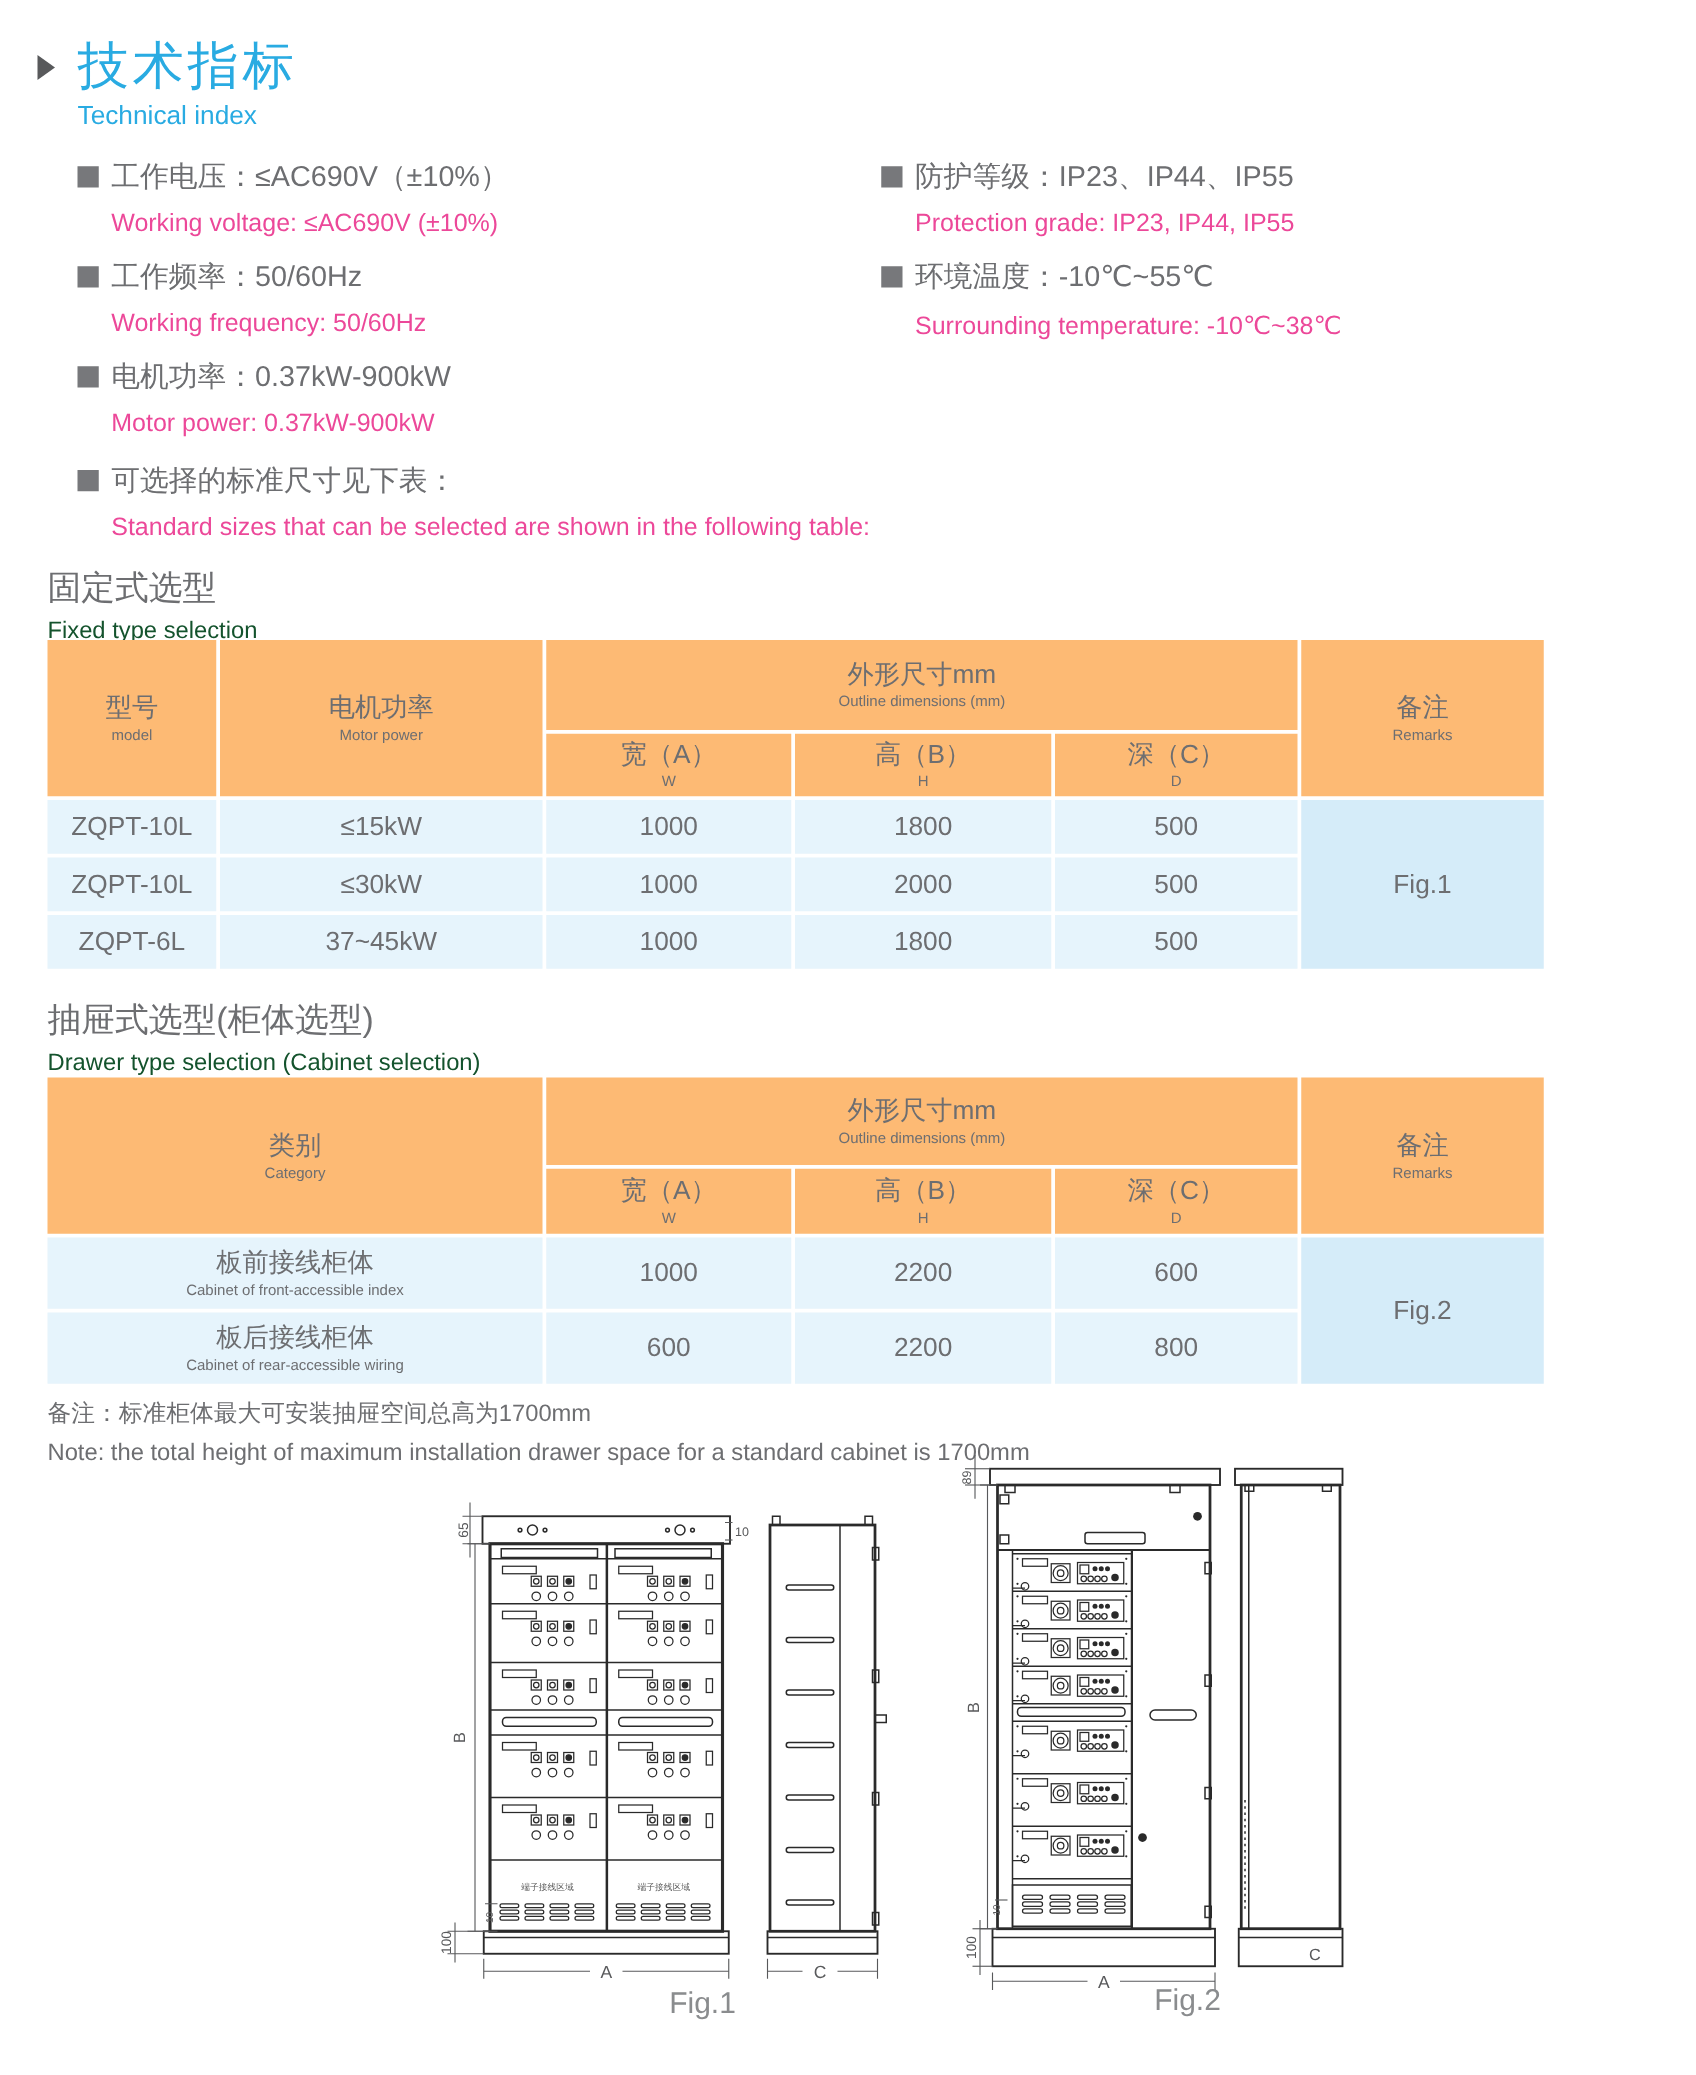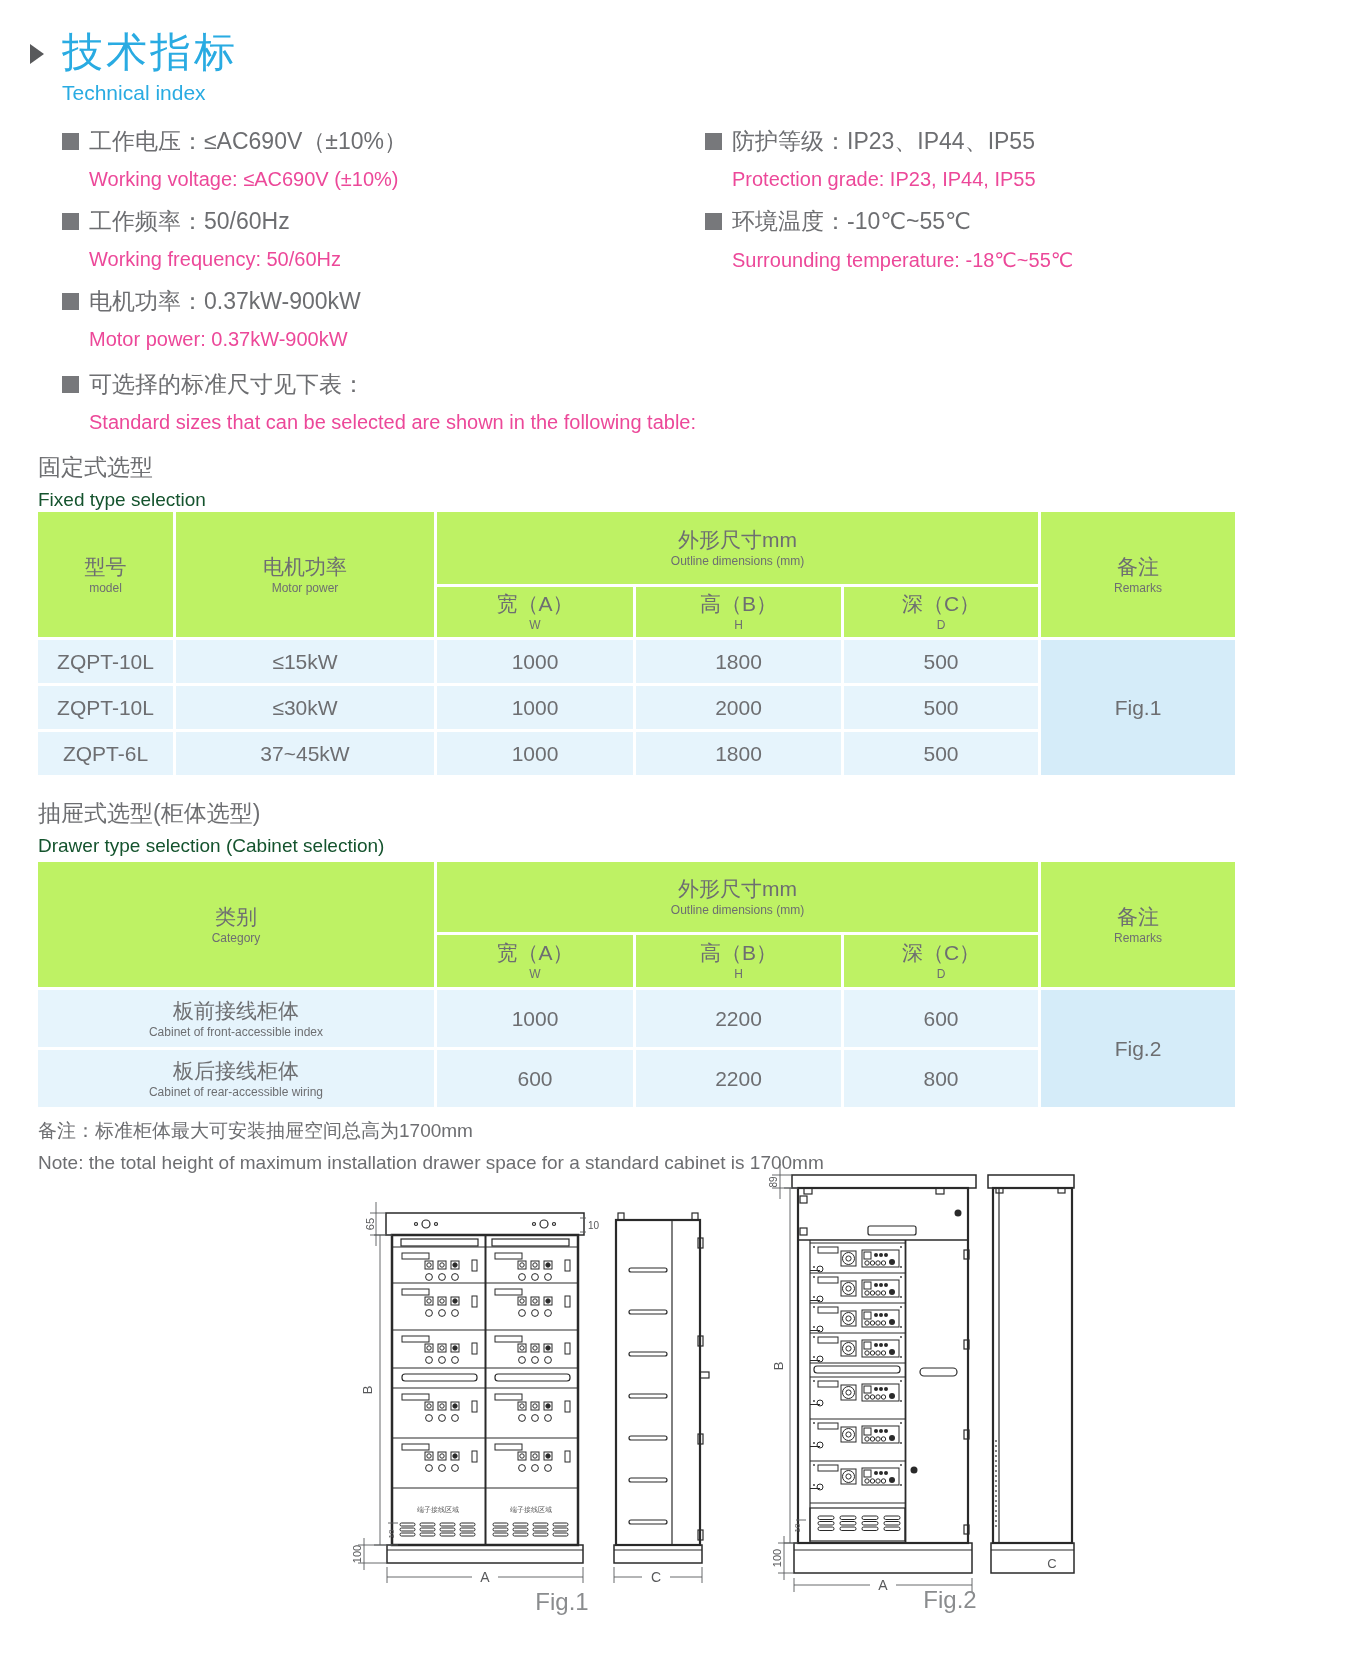--- a/index.html
+++ b/index.html
@@ -18,31 +18,31 @@
   .specs{position:absolute;left:62px;top:126px;width:1250px;display:flex;}
   .spec-col-left{width:643px;}
   .spec-col-right{flex:1;}
   .spec-item{margin-bottom:11px;}
   .zh-line{font-size:23px;display:flex;align-items:center;color:#6d6e71;}
   .bullet{width:17px;height:17px;background:#77787b;margin-right:10px;flex:none;}
   .en-line{font-size:20px;margin:11px 0 15px 27px;color:#ec4899;}
   .gap-top{margin-top:18px;}
   
   .sec{position:absolute;left:38px;}
-  .sec-zh{font-size:23px;color:#6d6e71;}
+  .sec-zh{font-size:27px;color:#6d6e71;}
   .sec-en{font-size:19px;color:#14532d;margin-top:6px;}
   
   .tbl{position:absolute;left:38px;display:grid;gap:3px;}
   .t1{top:512px;grid-template-columns:135px 258px 196px 205px 194px 194px;
       grid-template-rows:72px 50px 43px 43px 43px;}
   .t2{top:862px;grid-template-columns:396px 196px 205px 194px 194px;
       grid-template-rows:70px 52px 57px 57px;}
   .cell{display:flex;flex-direction:column;align-items:center;justify-content:center;
         text-align:center;line-height:1.2;}
-  .hd{background:#bef264;}
+  .hd{background:#fdba74;}
   .bd{background:#e6f4fc;font-size:21px;}
   .rm{background:#d5ecf9;font-size:21px;}
   .l1{font-size:21px;}
   .l2{font-size:12px;margin-top:2px;}
   
   .note{position:absolute;left:38px;top:1118px;}
   .note-zh{font-size:19px;}
   .note-en{font-size:19px;margin-top:8px;}
   
   .fig{position:absolute;}
@@ -96,21 +96,21 @@
           <span class="bullet"></span>
           <span>防护等级：IP23、IP44、IP55</span>
         </div>
       <div class="en-line">Protection grade: IP23, IP44, IP55</div>
     </div>
     <div class="spec-item">
       <div class="zh-line">
           <span class="bullet"></span>
           <span>环境温度：-10℃~55℃</span>
         </div>
-      <div class="en-line">Surrounding temperature: -18℃~55℃</div>
+      <div class="en-line">Surrounding temperature: -10℃~38℃</div>
     </div>
   </div>
 </div>
 
 <div class="sec" style="top:452px;">
   <div class="sec-zh">固定式选型</div>
   <div class="sec-en">Fixed type selection</div>
 </div>
 
 <div class="tbl t1">

